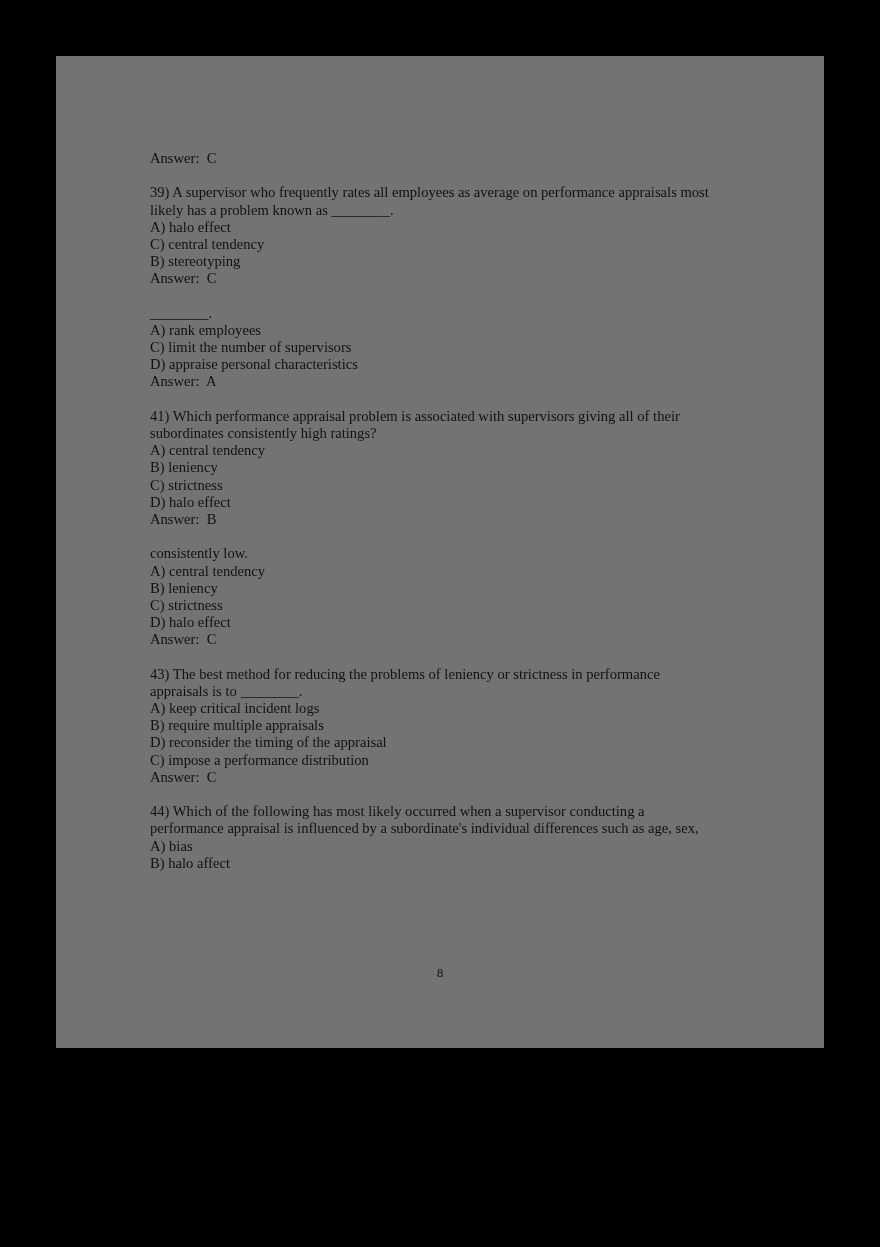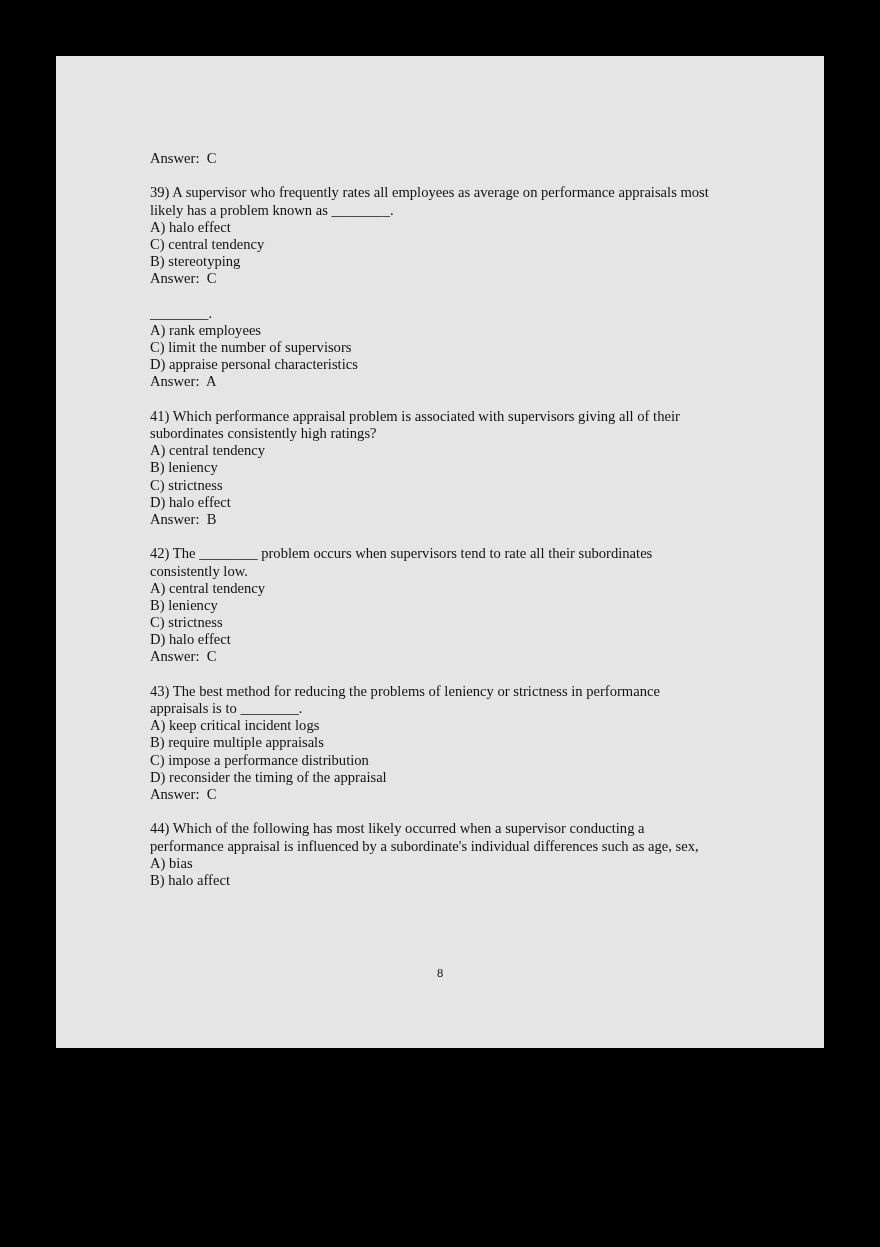--- a/index.html
+++ b/index.html
@@ -9,21 +9,21 @@
       width: 880px;
       height: 1247px;
       overflow: hidden;
     }
     .page {
       position: absolute;
       left: 56px;
       top: 56px;
       width: 768px;
       height: 992px;
-      background: #e5e5e5;
+      background: #737373;
     }
     .content {
       position: absolute;
       left: 94px;
       top: 94px;
       width: 600px;
       font-family: "Liberation Serif", "DejaVu Serif", serif;
       font-size: 14.6px;
       line-height: 17.2px;
       color: #111111;
@@ -81,37 +81,36 @@
       <span class="line">subordinates consistently high ratings?</span>
       <span class="line">A) central tendency</span>
       <span class="line">B) leniency</span>
       <span class="line">C) strictness</span>
       <span class="line">D) halo effect</span>
       <span class="line">Answer:  B</span>
     </div>
     <span class="blank"></span>
 
     <div>
-      <span class="line">42) The ________ problem occurs when supervisors tend to rate all their subordinates</span>
       <span class="line">consistently low.</span>
       <span class="line">A) central tendency</span>
       <span class="line">B) leniency</span>
       <span class="line">C) strictness</span>
       <span class="line">D) halo effect</span>
       <span class="line">Answer:  C</span>
     </div>
     <span class="blank"></span>
 
     <div>
       <span class="line">43) The best method for reducing the problems of leniency or strictness in performance</span>
       <span class="line">appraisals is to ________.</span>
       <span class="line">A) keep critical incident logs</span>
       <span class="line">B) require multiple appraisals</span>
+      <span class="line">D) reconsider the timing of the appraisal</span>
       <span class="line">C) impose a performance distribution</span>
-      <span class="line">D) reconsider the timing of the appraisal</span>
       <span class="line">Answer:  C</span>
     </div>
     <span class="blank"></span>
 
     <div>
       <span class="line">44) Which of the following has most likely occurred when a supervisor conducting a</span>
       <span class="line">performance appraisal is influenced by a subordinate's individual differences such as age, sex,</span>
       <span class="line">A) bias</span>
       <span class="line">B) halo affect</span>
     </div>

